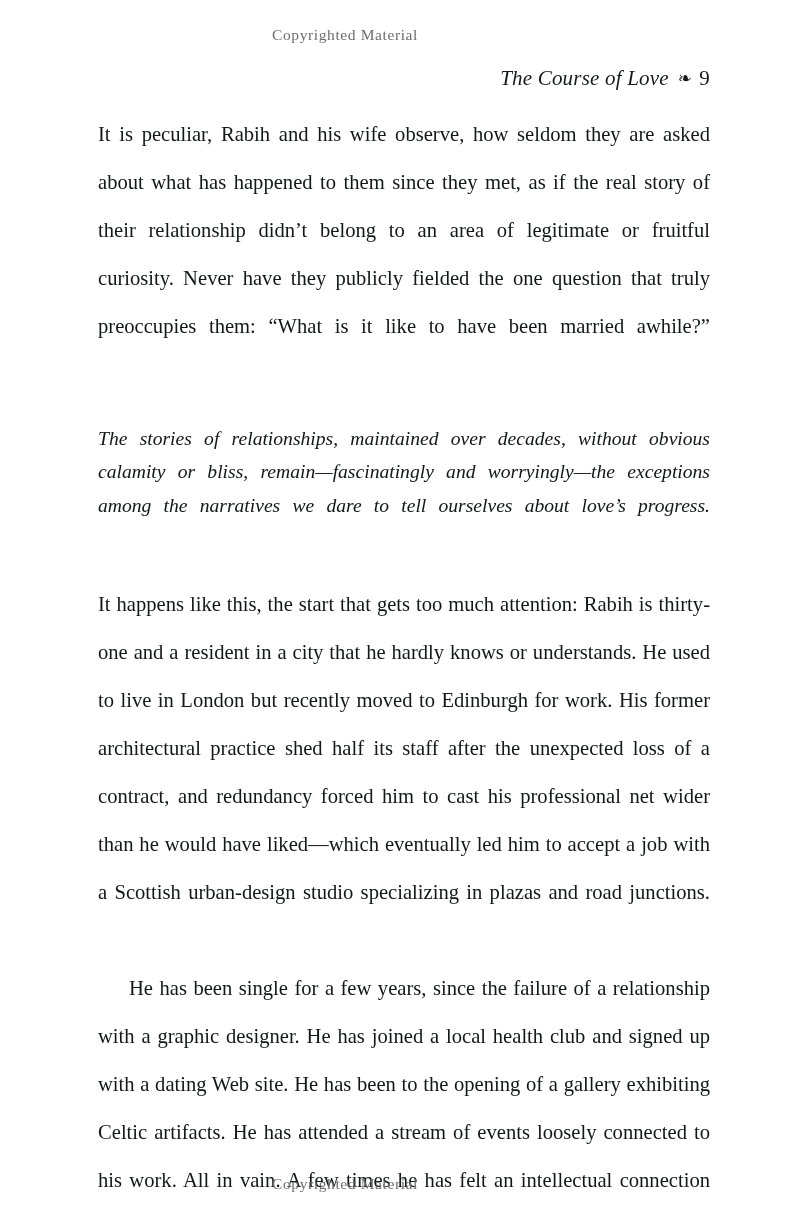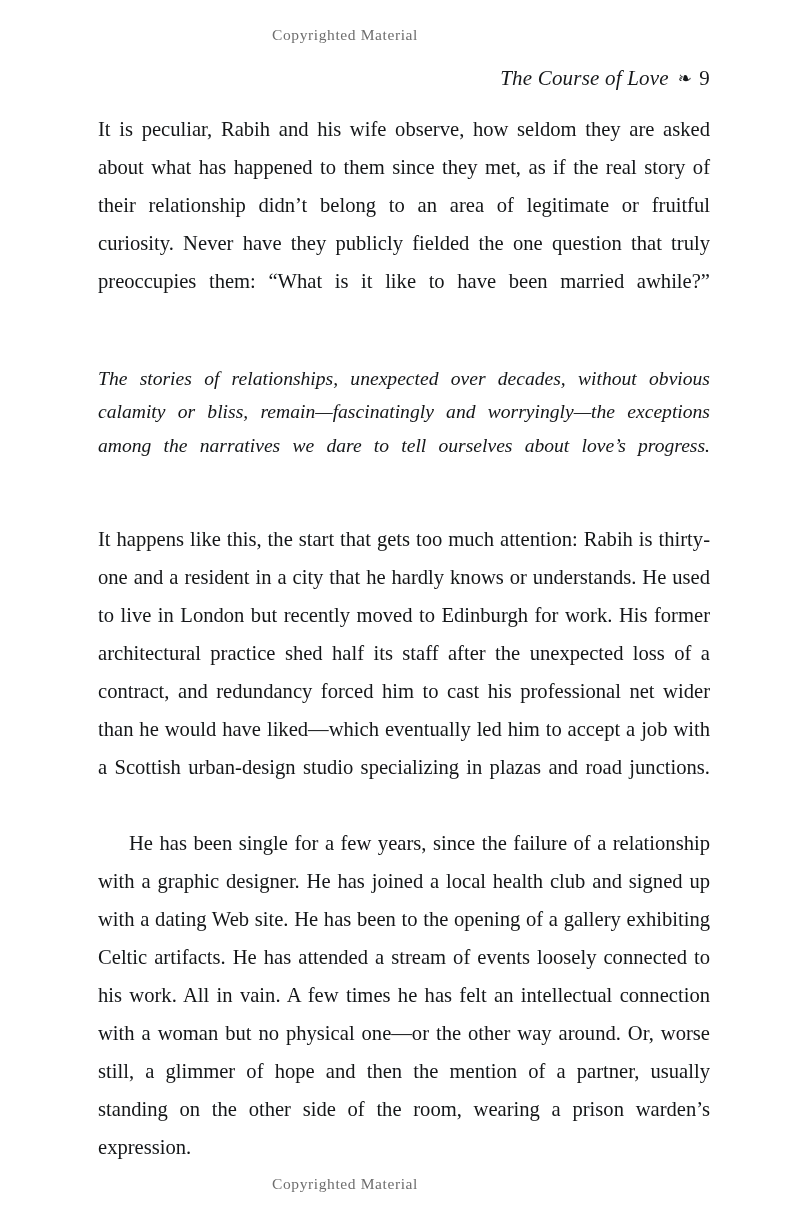--- a/index.html
+++ b/index.html
@@ -65,21 +65,21 @@
   .body-col {
     position: absolute;
     left: 98px;
     top: 110px;
     width: 612px;
   }
 
   p.para {
     margin: 0;
     font-size: 20.6px;
-    line-height: 38px;
+    line-height: 48px;
     text-align: justify;
     text-justify: inter-word;
     color: #141618;
     hyphens: none;
   }
 
   p.para.indent {
     text-indent: 31px;
   }
 
@@ -111,21 +111,21 @@
   <div class="running-head">
     <span class="rh-title">The Course of Love</span><span class="rh-orn">❧</span><span class="rh-page">9</span>
   </div>
 
   <div class="body-col">
 
     <p class="para">It is peculiar, Rabih and his wife observe, how seldom they are asked about what has happened to them since they met, as if the real story of their relationship didn’t belong to an area of legitimate or fruitful curiosity. Never have they publicly fielded the one question that truly preoccupies them: “What is it like to have been married awhile?”</p>
 
     <div class="gap-med"></div>
 
-    <p class="italic-block">The stories of relationships, unexpected over decades, without obvious calamity or bliss, remain—fascinatingly and worryingly—the exceptions among the narratives we dare to tell ourselves about love’s progress.</p>
+    <p class="italic-block">The stories of relationships, maintained over decades, without obvious calamity or bliss, remain—fascinatingly and worryingly—the exceptions among the narratives we dare to tell ourselves about love’s progress.</p>
 
     <div class="gap-med"></div>
 
     <p class="para">It happens like this, the start that gets too much attention: Rabih is thirty-one and a resident in a city that he hardly knows or understands. He used to live in London but recently moved to Edinburgh for work. His former architectural practice shed half its staff after the unexpected loss of a contract, and redundancy forced him to cast his professional net wider than he would have liked—which eventually led him to accept a job with a Scottish urban-design studio specializing in plazas and road junctions.</p>
 
     <p class="para indent">He has been single for a few years, since the failure of a relationship with a graphic designer. He has joined a local health club and signed up with a dating Web site. He has been to the opening of a gallery exhibiting Celtic artifacts. He has attended a stream of events loosely connected to his work. All in vain. A few times he has felt an intellectual connection with a woman but no physical one—or the other way around. Or, worse still, a glimmer of hope and then the mention of a partner, usually standing on the other side of the room, wearing a prison warden’s expression.</p>
 
 
   </div>
 

